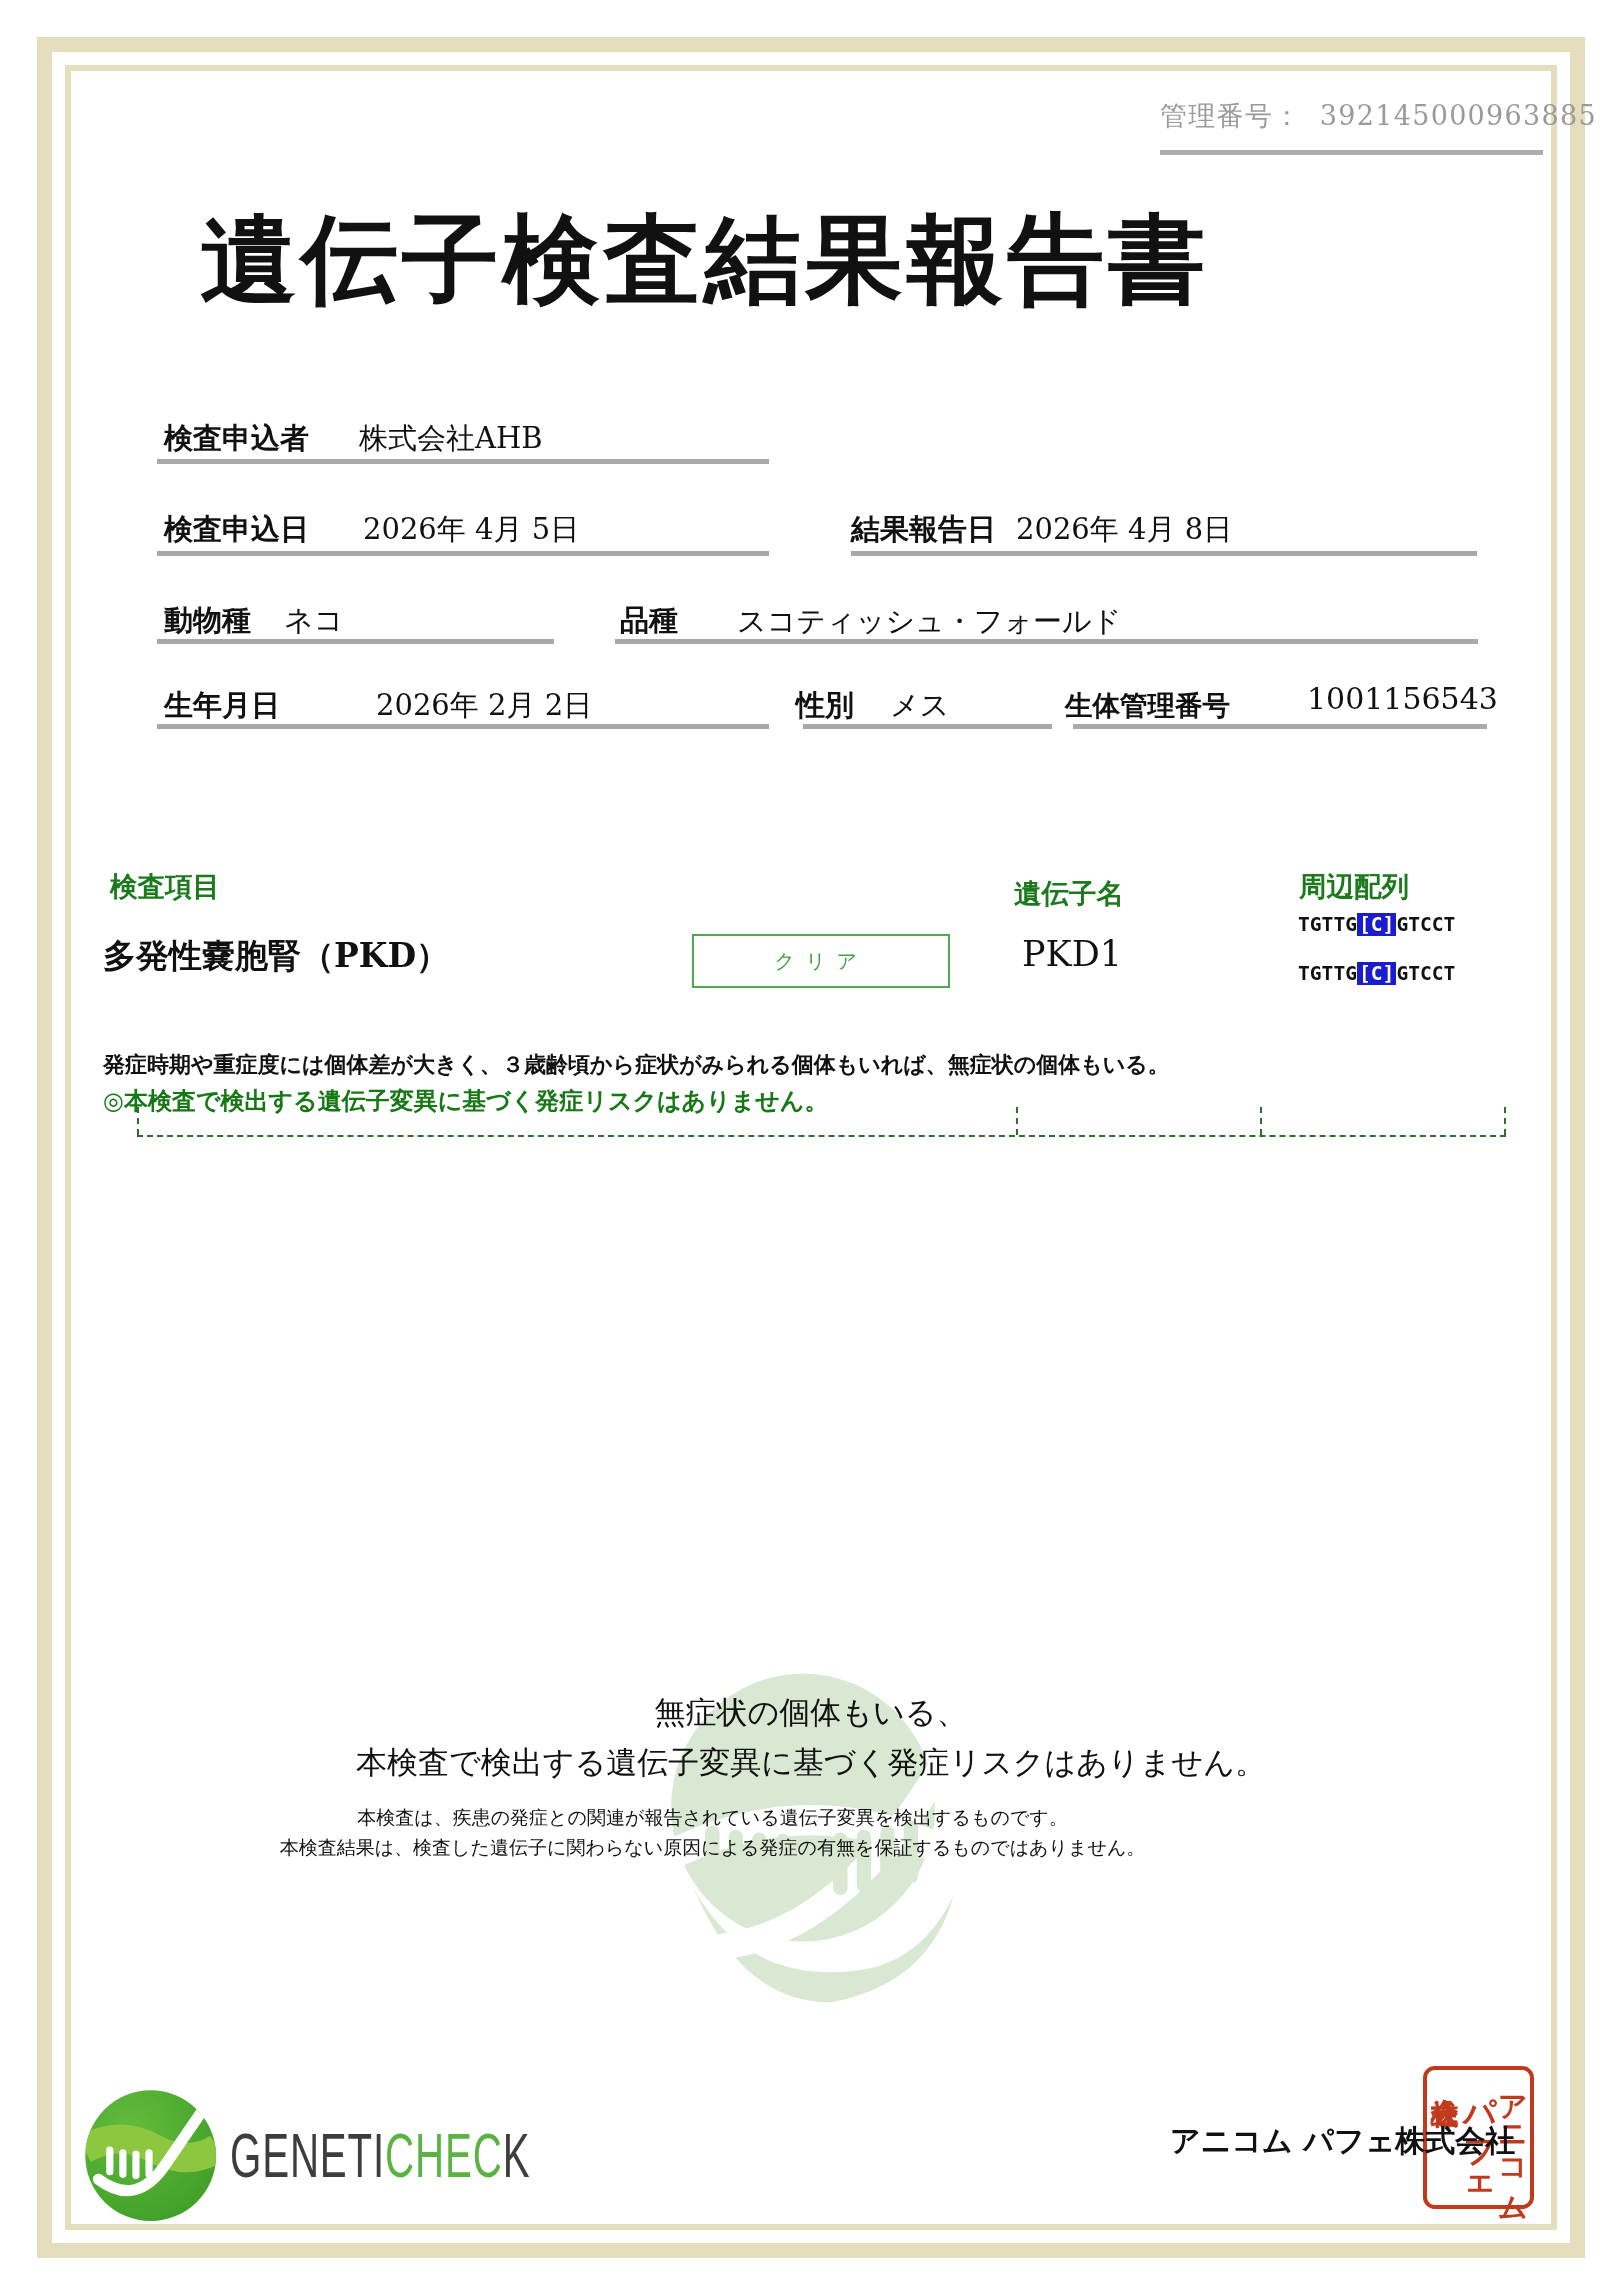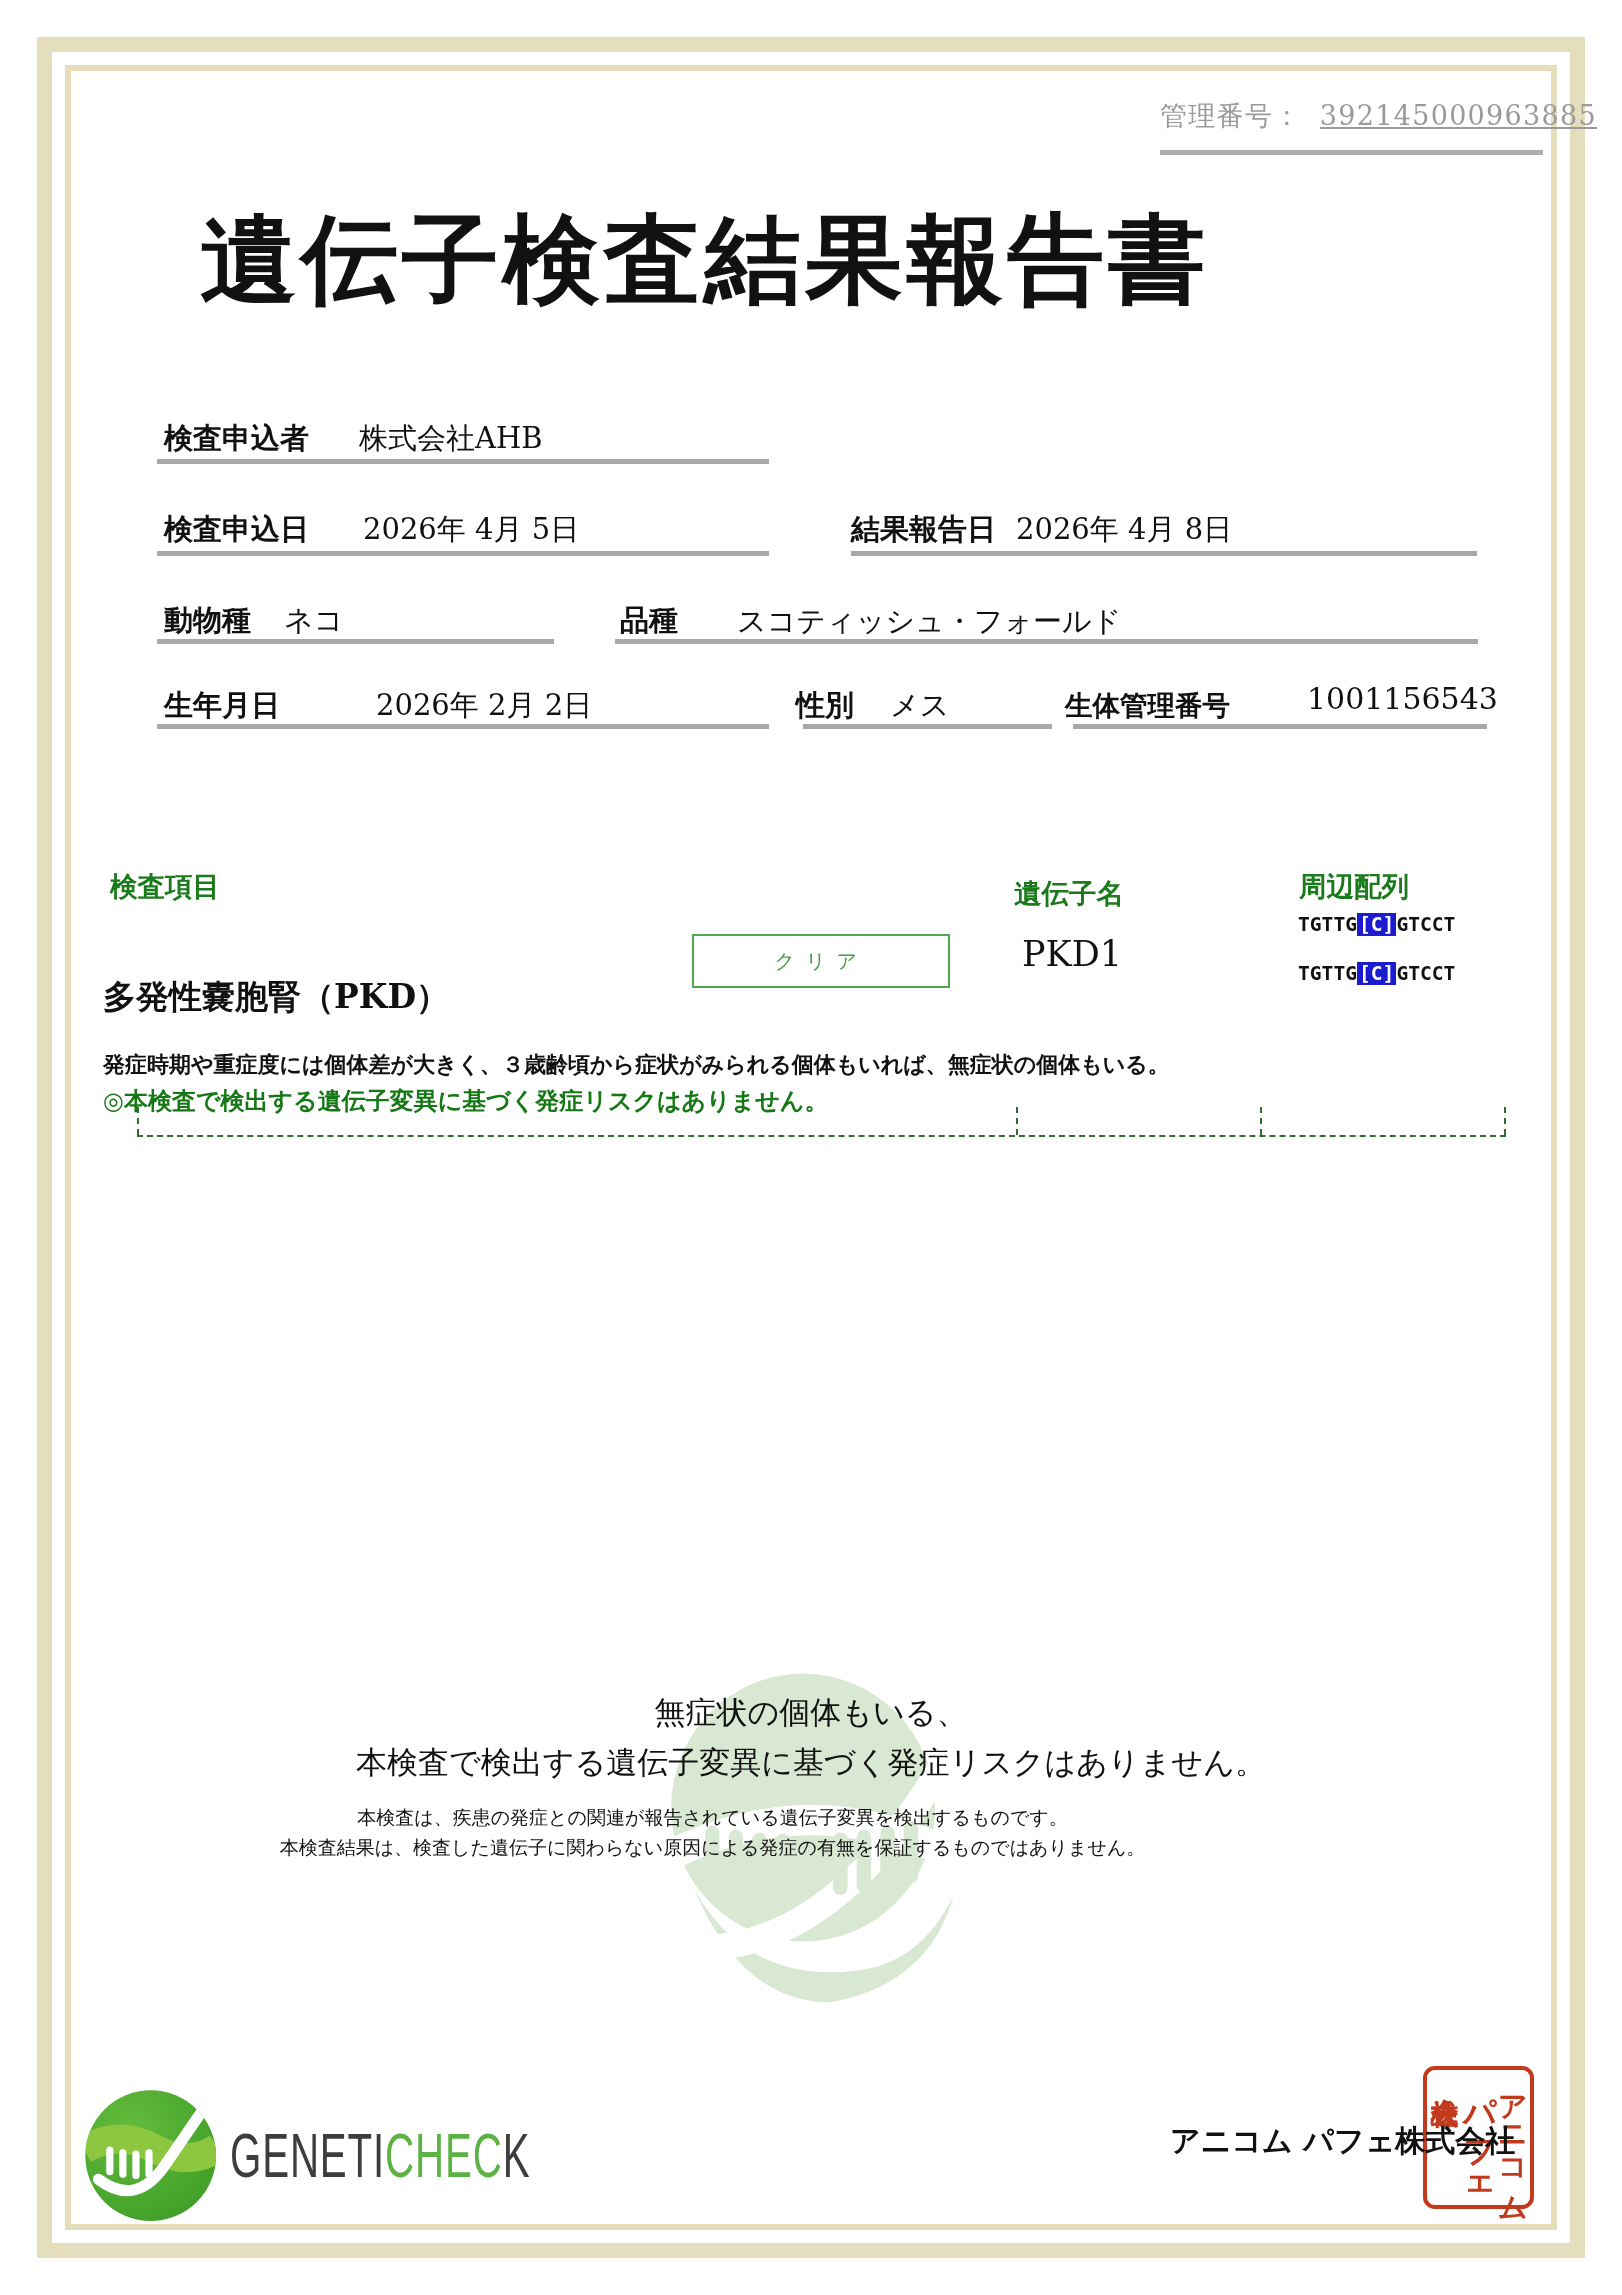--- a/index.html
+++ b/index.html
@@ -6,21 +6,21 @@
   .page{position:relative;width:1622px;height:2295px;background:#ffffff;overflow:hidden;
         font-family:"DejaVu Serif", serif;color:#111;}
   
   .frame-outer{position:absolute;inset:37px;border:15px solid #e4debd;pointer-events:none;}
   .frame-inner{position:absolute;inset:65px;border:6.5px solid #e4debd;pointer-events:none;}
 
   .abs{position:absolute;white-space:nowrap;}
 
   
   .ctrl{top:98px;left:1160px;width:383px;text-align:right;font-size:27px;color:#9a9a9a;letter-spacing:1.3px;}
-  .ctrl .num{margin-left:18.3px;text-decoration:underline;}
+  .ctrl .num{margin-left:18.3px;}
   .ctrl-line{top:150px;left:1160px;width:383px;height:5.2px;background:#aeaeae;}
 
   
   .title{top:196px;left:0;width:1409px;text-align:center;font-size:97px;font-weight:700;letter-spacing:3.9px;}
 
   
   .lbl{font-size:29px;font-weight:700;}
   .val{font-size:29px;}
   .uline{height:4.6px;background:#a9a9a9;}
 
@@ -99,21 +99,21 @@
   <div class="abs val" style="top:686px;left:890px;">メス</div>
   <div class="abs uline" style="top:724px;left:803px;width:249px;"></div>
   <div class="abs lbl" style="top:688px;left:1065px;font-size:27.5px;">生体管理番号</div>
   <div class="abs val" style="top:681px;left:1307px;font-size:30px;">1001156543</div>
   <div class="abs uline" style="top:724px;left:1073px;width:414px;"></div>
 
   <div class="abs sec-h" style="top:869px;left:110px;">検査項目</div>
   <div class="abs sec-h" style="top:876px;left:1014px;">遺伝子名</div>
   <div class="abs sec-h" style="top:869px;left:1299px;">周辺配列</div>
 
-  <div class="abs item-name" style="top:975px;left:103px;">多発性嚢胞腎（PKD）</div>
+  <div class="abs item-name" style="top:934px;left:103px;">多発性嚢胞腎（PKD）</div>
   <div class="abs result-box">クリア</div>
   <div class="abs gene" style="top:934px;left:1022px;">PKD1</div>
 
   <div class="abs seq" style="top:913px;left:1298px;">
     <span>TGTTG</span><span class="variant">[C]</span><span>GTCCT</span>
   </div>
   <div class="abs seq" style="top:962px;left:1298px;">
     <span>TGTTG</span><span class="variant">[C]</span><span>GTCCT</span>
   </div>
 

